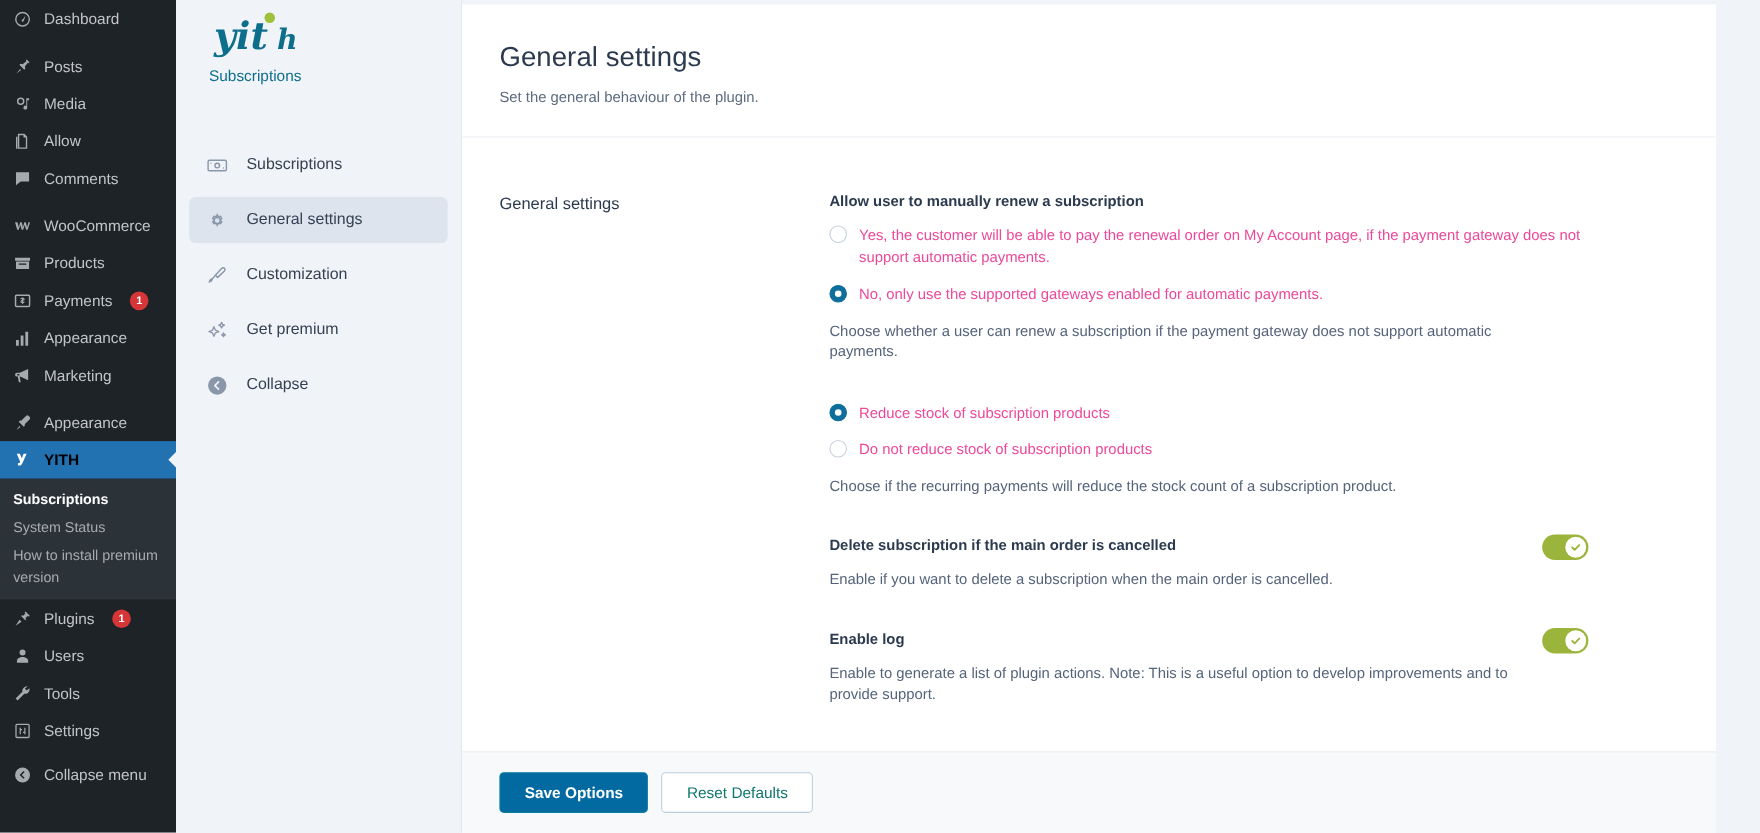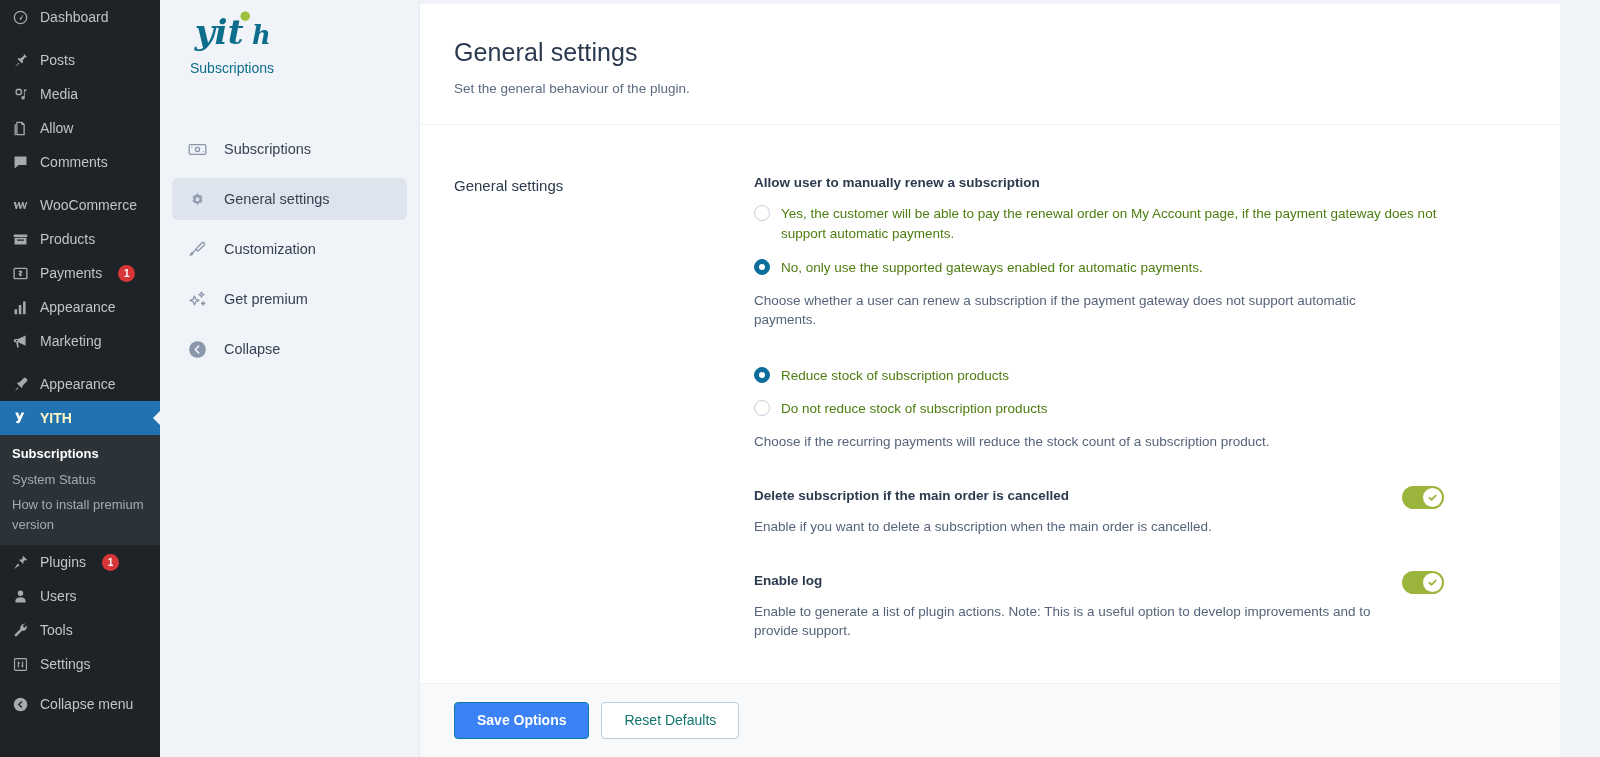--- a/index.html
+++ b/index.html
@@ -24,21 +24,21 @@
   }
   .wp-item .wp-ico {
     width: 20px; height: 20px; display: flex;
     align-items: center; justify-content: center;
     color: #a7aaad; flex: 0 0 20px;
   }
   .wp-item .wp-ico svg { display: block; }
   .wp-item .wp-label { white-space: nowrap; font-size: 14px; line-height: 1; }
   .wp-sep { height: 9px; }
   .wp-item.active {
-    background: #2271b1; color: #fef9c3; font-weight: 600;
+    background: #2271b1; color: #000000; font-weight: 600;
   }
   .wp-item.active .wp-ico { color: #fff; }
   .wp-item.active::after {
     content: ""; position: absolute; right: -1px; top: 50%;
     margin-top: -8px; border-style: solid; border-width: 8px;
     border-color: transparent #f0f3f7 transparent transparent;
   }
   .wp-submenu { background: #2c3338; padding: 6px 0 8px 0; }
   .wp-sub-item {
     display: block; padding: 3px 10px 3px 12px;
@@ -121,21 +121,21 @@
   }
   .radio.checked {
     background: #0d6e9c; border-color: #0d6e9c;
   }
   .radio.checked::after {
     content: ""; position: absolute; left: 50%; top: 50%;
     width: 6px; height: 6px; margin: -3px 0 0 -3px;
     background: #fff; border-radius: 50%;
   }
   .radio-label {
-    font-size: 13.5px; color: #4d7c0f; line-height: 1.5;
+    font-size: 13.5px; color: #ec4899; line-height: 1.5;
     max-width: 665px;
   }
 
   .toggle-field { display: flex; align-items: flex-start; }
   .toggle-field .tf-text { flex: 1; padding-right: 30px; }
   .switch {
     width: 42px; height: 23px; border-radius: 12px; background: #9bb43c;
     position: relative; flex: 0 0 42px; margin-top: -2px;
   }
   .switch .knob {
@@ -147,21 +147,21 @@
 
   .panel-footer {
     background: #f7f9fb; border-top: 1px solid #eceff3;
     padding: 18px 34px; display: flex; gap: 12px; align-items: center;
   }
   .btn {
     font-family: "Liberation Sans", sans-serif;
     font-size: 14px; padding: 10px 22px; border-radius: 4px;
     cursor: pointer; line-height: 1.1;
   }
-  .btn-primary { background: #3b82f6; color: #fff; border: 1px solid #0d7ca1; font-weight: 700; }
+  .btn-primary { background: #0369a1; color: #fff; border: 1px solid #0d7ca1; font-weight: 700; }
   .btn-secondary { background: #fff; color: #0f766e; border: 1px solid #b9cfde; }
 </style>
 </head>
 <body>
 
 <div class="app">
 
   <nav class="wp-sidebar">
     <div class="wp-item">
       <span class="wp-ico">

